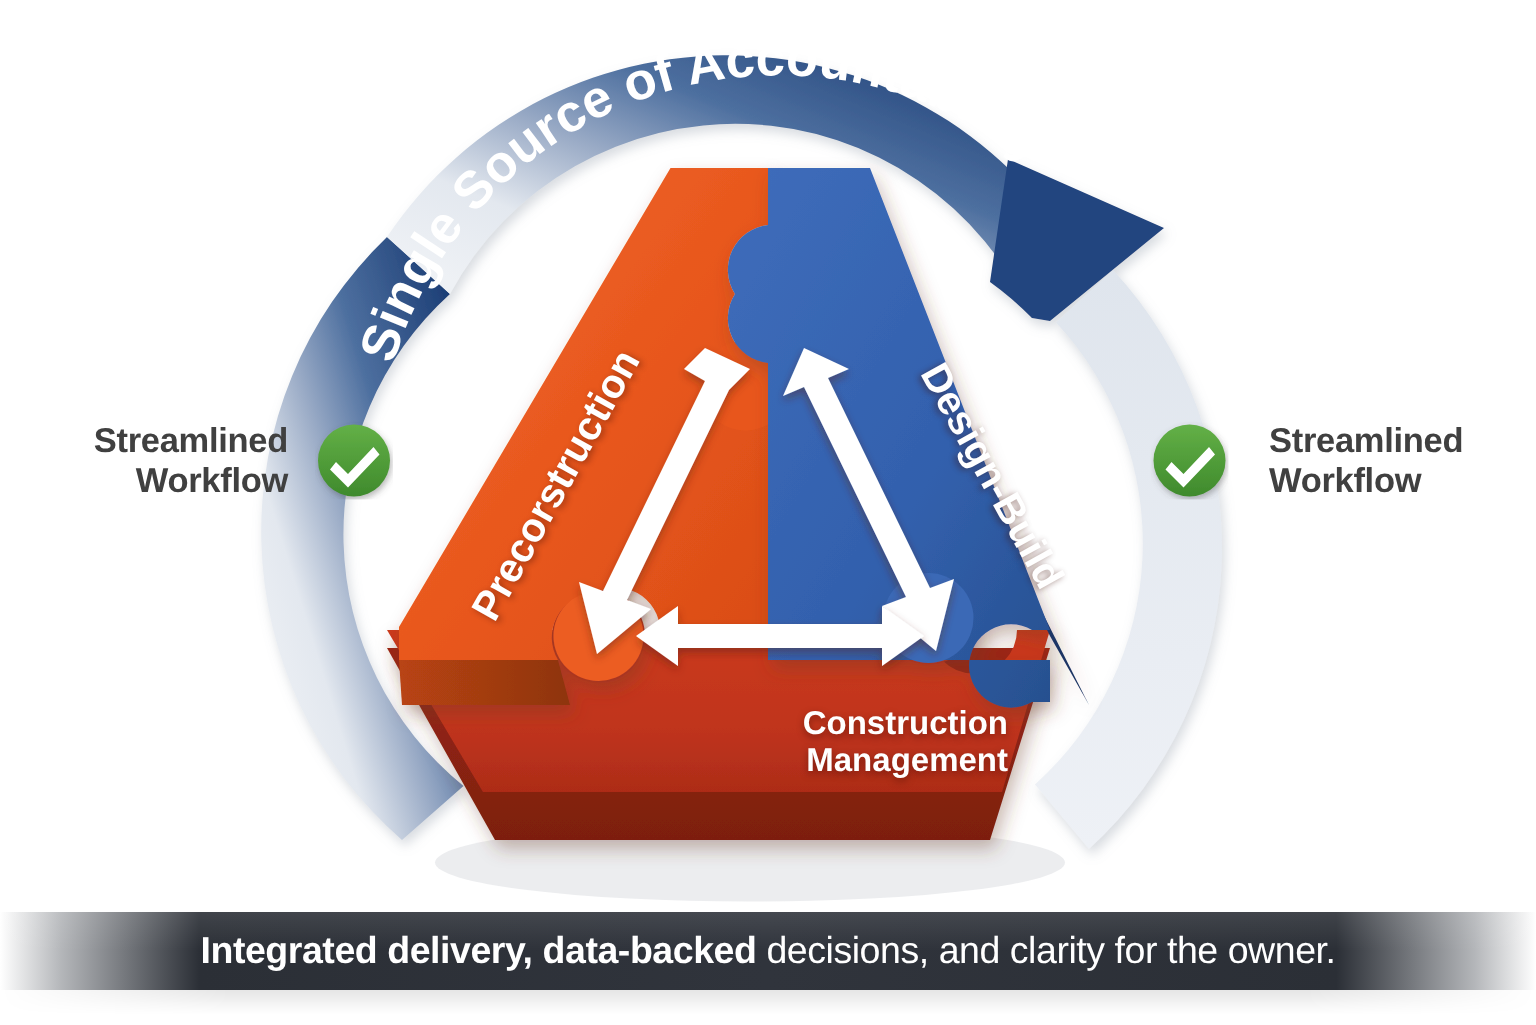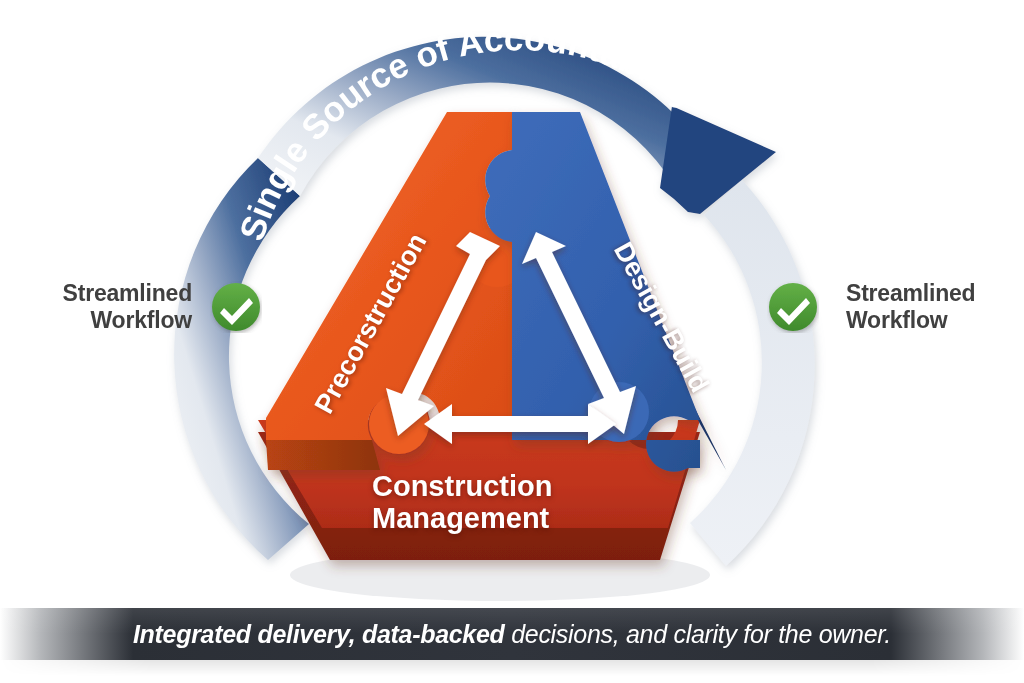--- a/index.html
+++ b/index.html
@@ -90,22 +90,22 @@
     width: 210px;
     text-align: center;
     font-size: 27px;
     transform: rotate(61deg);
     transform-origin: 50% 50%;
   }
   #label-cm {
     left: 372px;
     top: 470px;
     width: 300px;
-    text-align: left;
-    font-size: 29px;
+    text-align: right;
+    font-size: 22px;
     line-height: 1.12;
     white-space: pre-line;
     text-shadow: 0 2px 5px rgba(70,12,4,0.5);
   }
 
   
   #footer-banner {
     position: absolute;
     left: 0;
     top: 608px;
@@ -128,21 +128,20 @@
     position: absolute;
     left: 0; right: 0; top: 0;
     height: 50%;
     background: linear-gradient(180deg, rgba(255,255,255,0.10), rgba(255,255,255,0));
     pointer-events: none;
   }
   .footer-text {
     position: relative;
     z-index: 2;
     color: #ffffff;
-    font-style: italic;
     font-size: 25px;
     letter-spacing: -0.3px;
   }
   .footer-text .strong { font-weight: bold; }
   .footer-text .light  { font-weight: normal; }
 
   
   #banner-shadow {
     position: absolute;
     left: 0;

